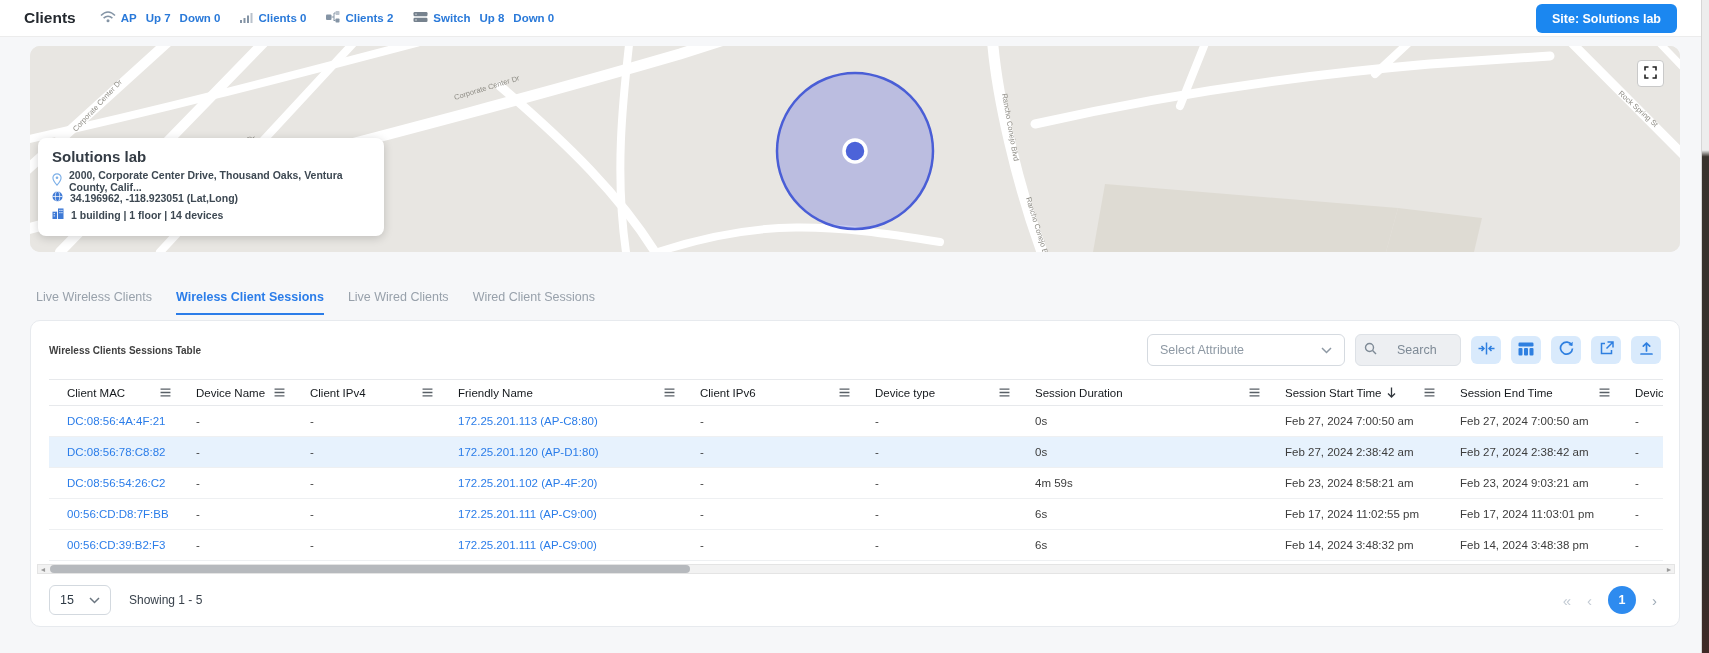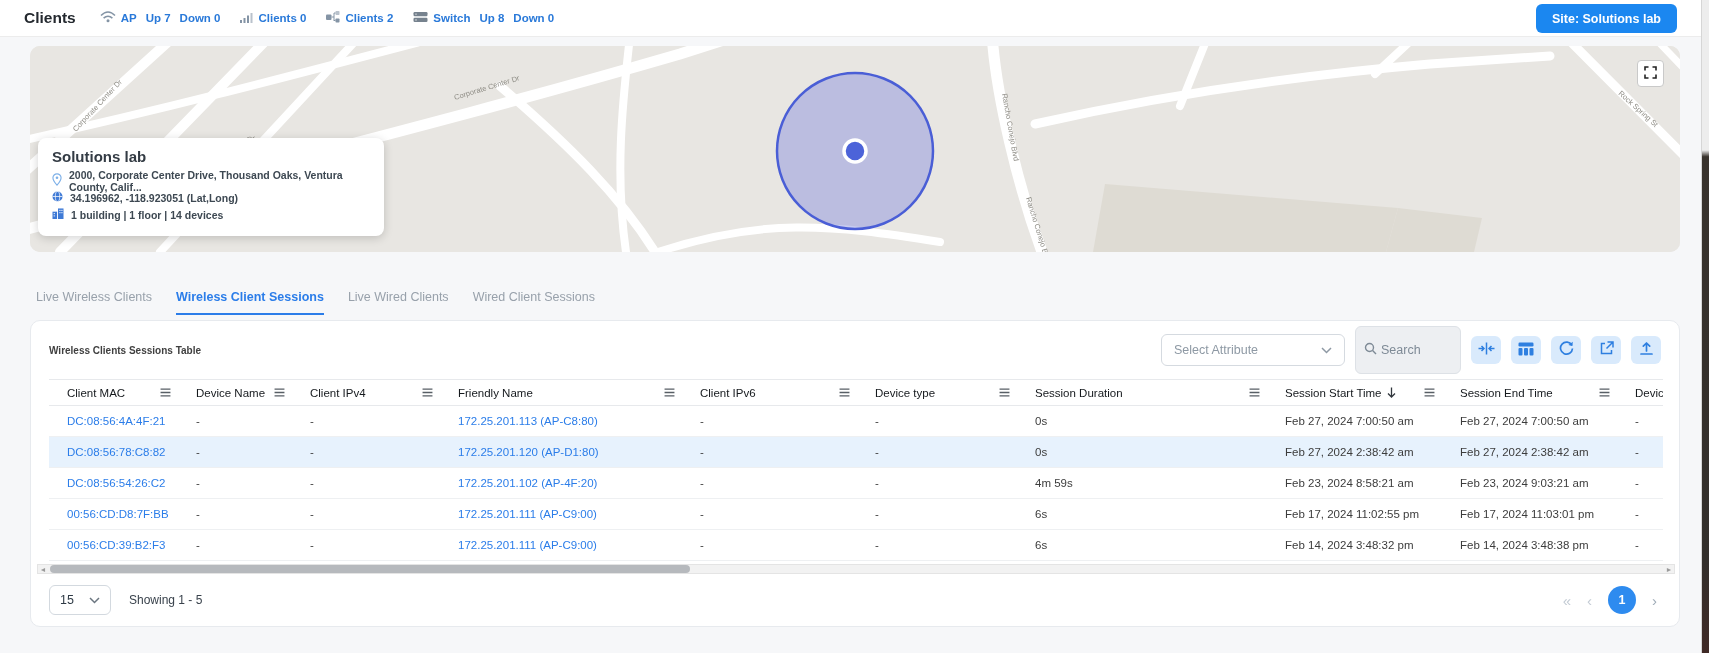--- a/index.html
+++ b/index.html
@@ -26,23 +26,23 @@
   .tabs { position:absolute; left:36px; top:290px; display:flex; gap:24px; }
   .tab { font-size:12.5px; color:#98a1ab; padding-bottom:9px; cursor:pointer; border-bottom:2px solid transparent; }
   .tab.active { color:#2b7de9; font-weight:600; border-bottom-color:#2b7de9; }
   .date-range { position:absolute; right:31px; top:283px; height:30px; line-height:28px; background:#fff; border:1px solid #d7dce2; border-radius:8px; padding:0 16px; font-size:12.5px; color:#39424c; cursor:pointer; }
 
   
   .card { position:absolute; left:30px; top:320px; width:1650px; height:307px; background:#fff; border:1px solid #e7eaee; border-radius:10px; }
   .card-head { height:58px; display:flex; align-items:center; padding:0 18px; }
   .table-title { font-size:10px; font-weight:700; color:#404040; }
   .head-controls { margin-left:auto; display:flex; align-items:center; gap:10px; }
-  .select-attr { width:184px; height:32px; border:1px solid #d5dae0; border-radius:6px; display:flex; align-items:center; padding:0 12px; font-size:12.5px; color:#8e99a4; cursor:pointer; background:#fff;margin-left:32px; }
+  .select-attr { width:198px; height:32px; border:1px solid #d5dae0; border-radius:6px; display:flex; align-items:center; padding:0 12px; font-size:12.5px; color:#8e99a4; cursor:pointer; background:#fff;margin-left:32px; }
   .select-attr .chev { margin-left:auto; }
-  .search-box { width:106px; height:48px; background:#edeff2; border:1px solid #dde1e6; border-radius:6px; display:flex; align-items:center; padding:0 8px; gap:4px; }
+  .search-box { width:106px; height:32px; background:#edeff2; border:1px solid #dde1e6; border-radius:6px; display:flex; align-items:center; padding:0 8px; gap:20px; }
   .search-box input { border:none; outline:none; background:transparent; width:70px; font-family:inherit; font-size:12.5px; color:#44505c; }
   .search-box input::placeholder { color:#7e8a96; }
   .icon-btn { width:30px; height:28px; background:#d9eafc; border:none; border-radius:6px; display:flex; align-items:center; justify-content:center; cursor:pointer; }
 
   
   .table-wrap { margin:0 18px; width:1614px; overflow:hidden; }
   table { border-collapse:collapse; table-layout:fixed; width:1684px; }
   thead th { height:26px; border-top:1px solid #e7e9ec; border-bottom:1px solid #e7e9ec; font-weight:500; font-size:11.5px; color:#15191d; text-align:left; padding:0; }
   .th-inner { display:flex; align-items:center; padding:0 13px 0 12px; }
   th.first .th-inner { padding-left:18px; }

